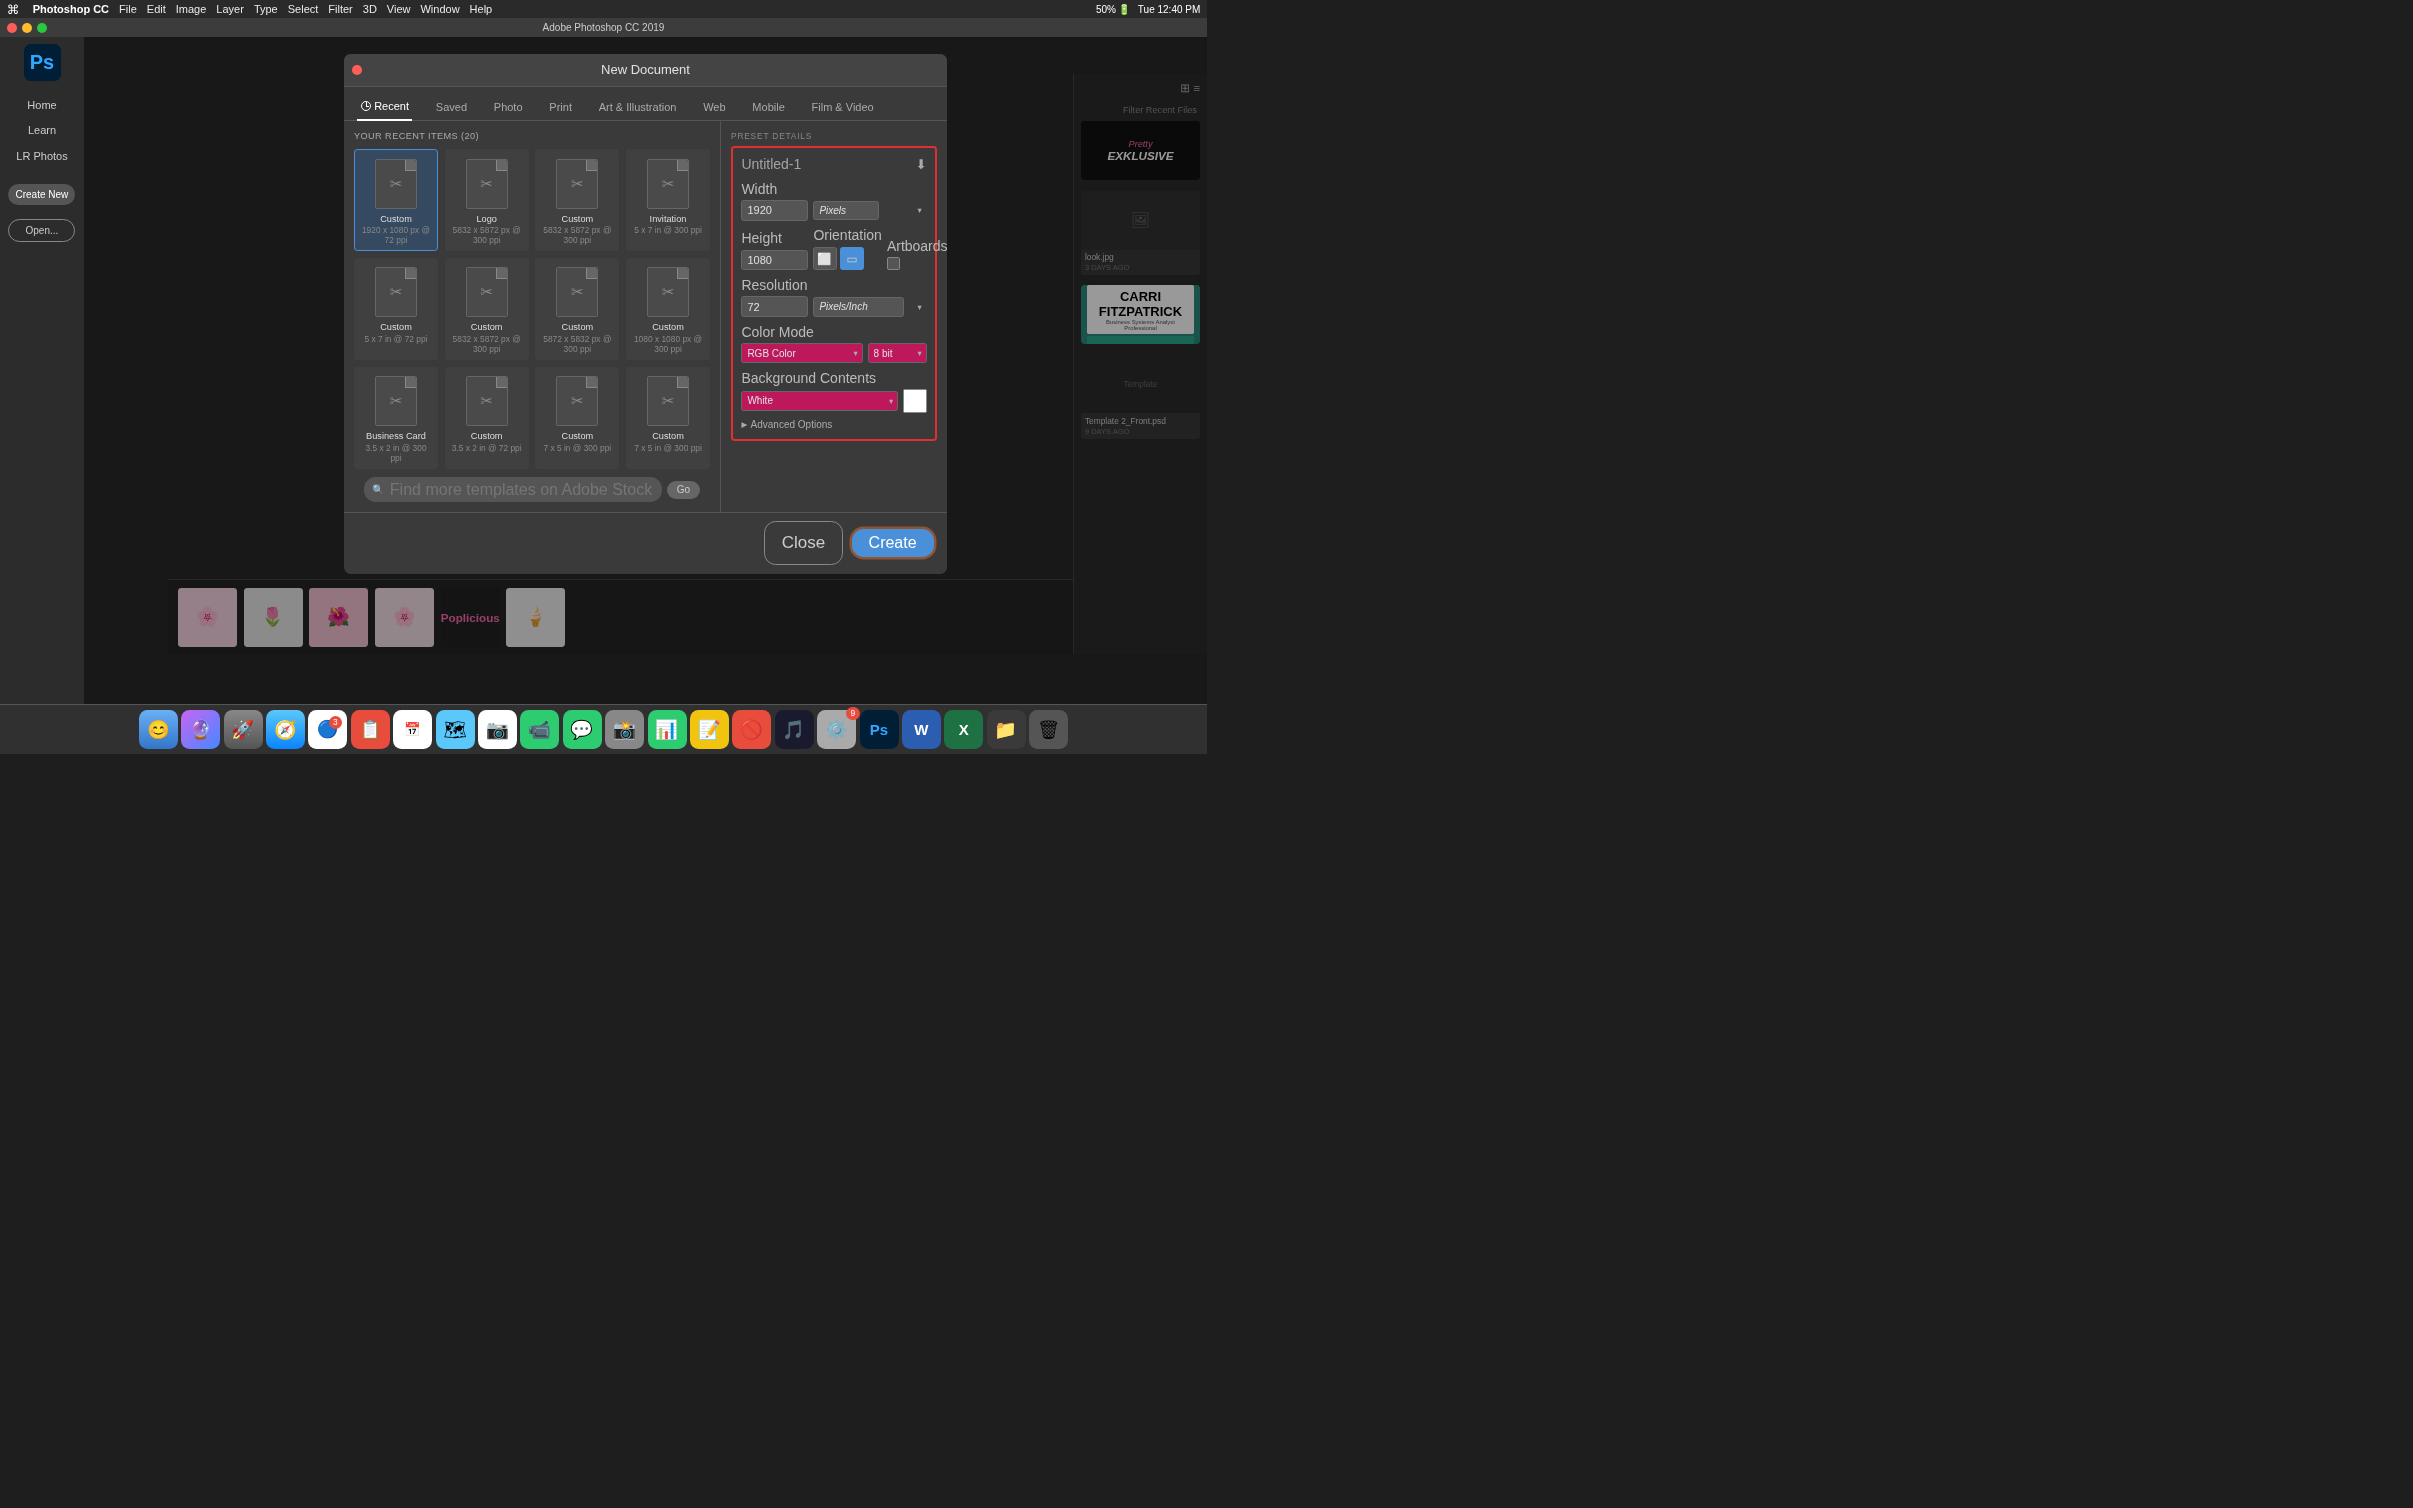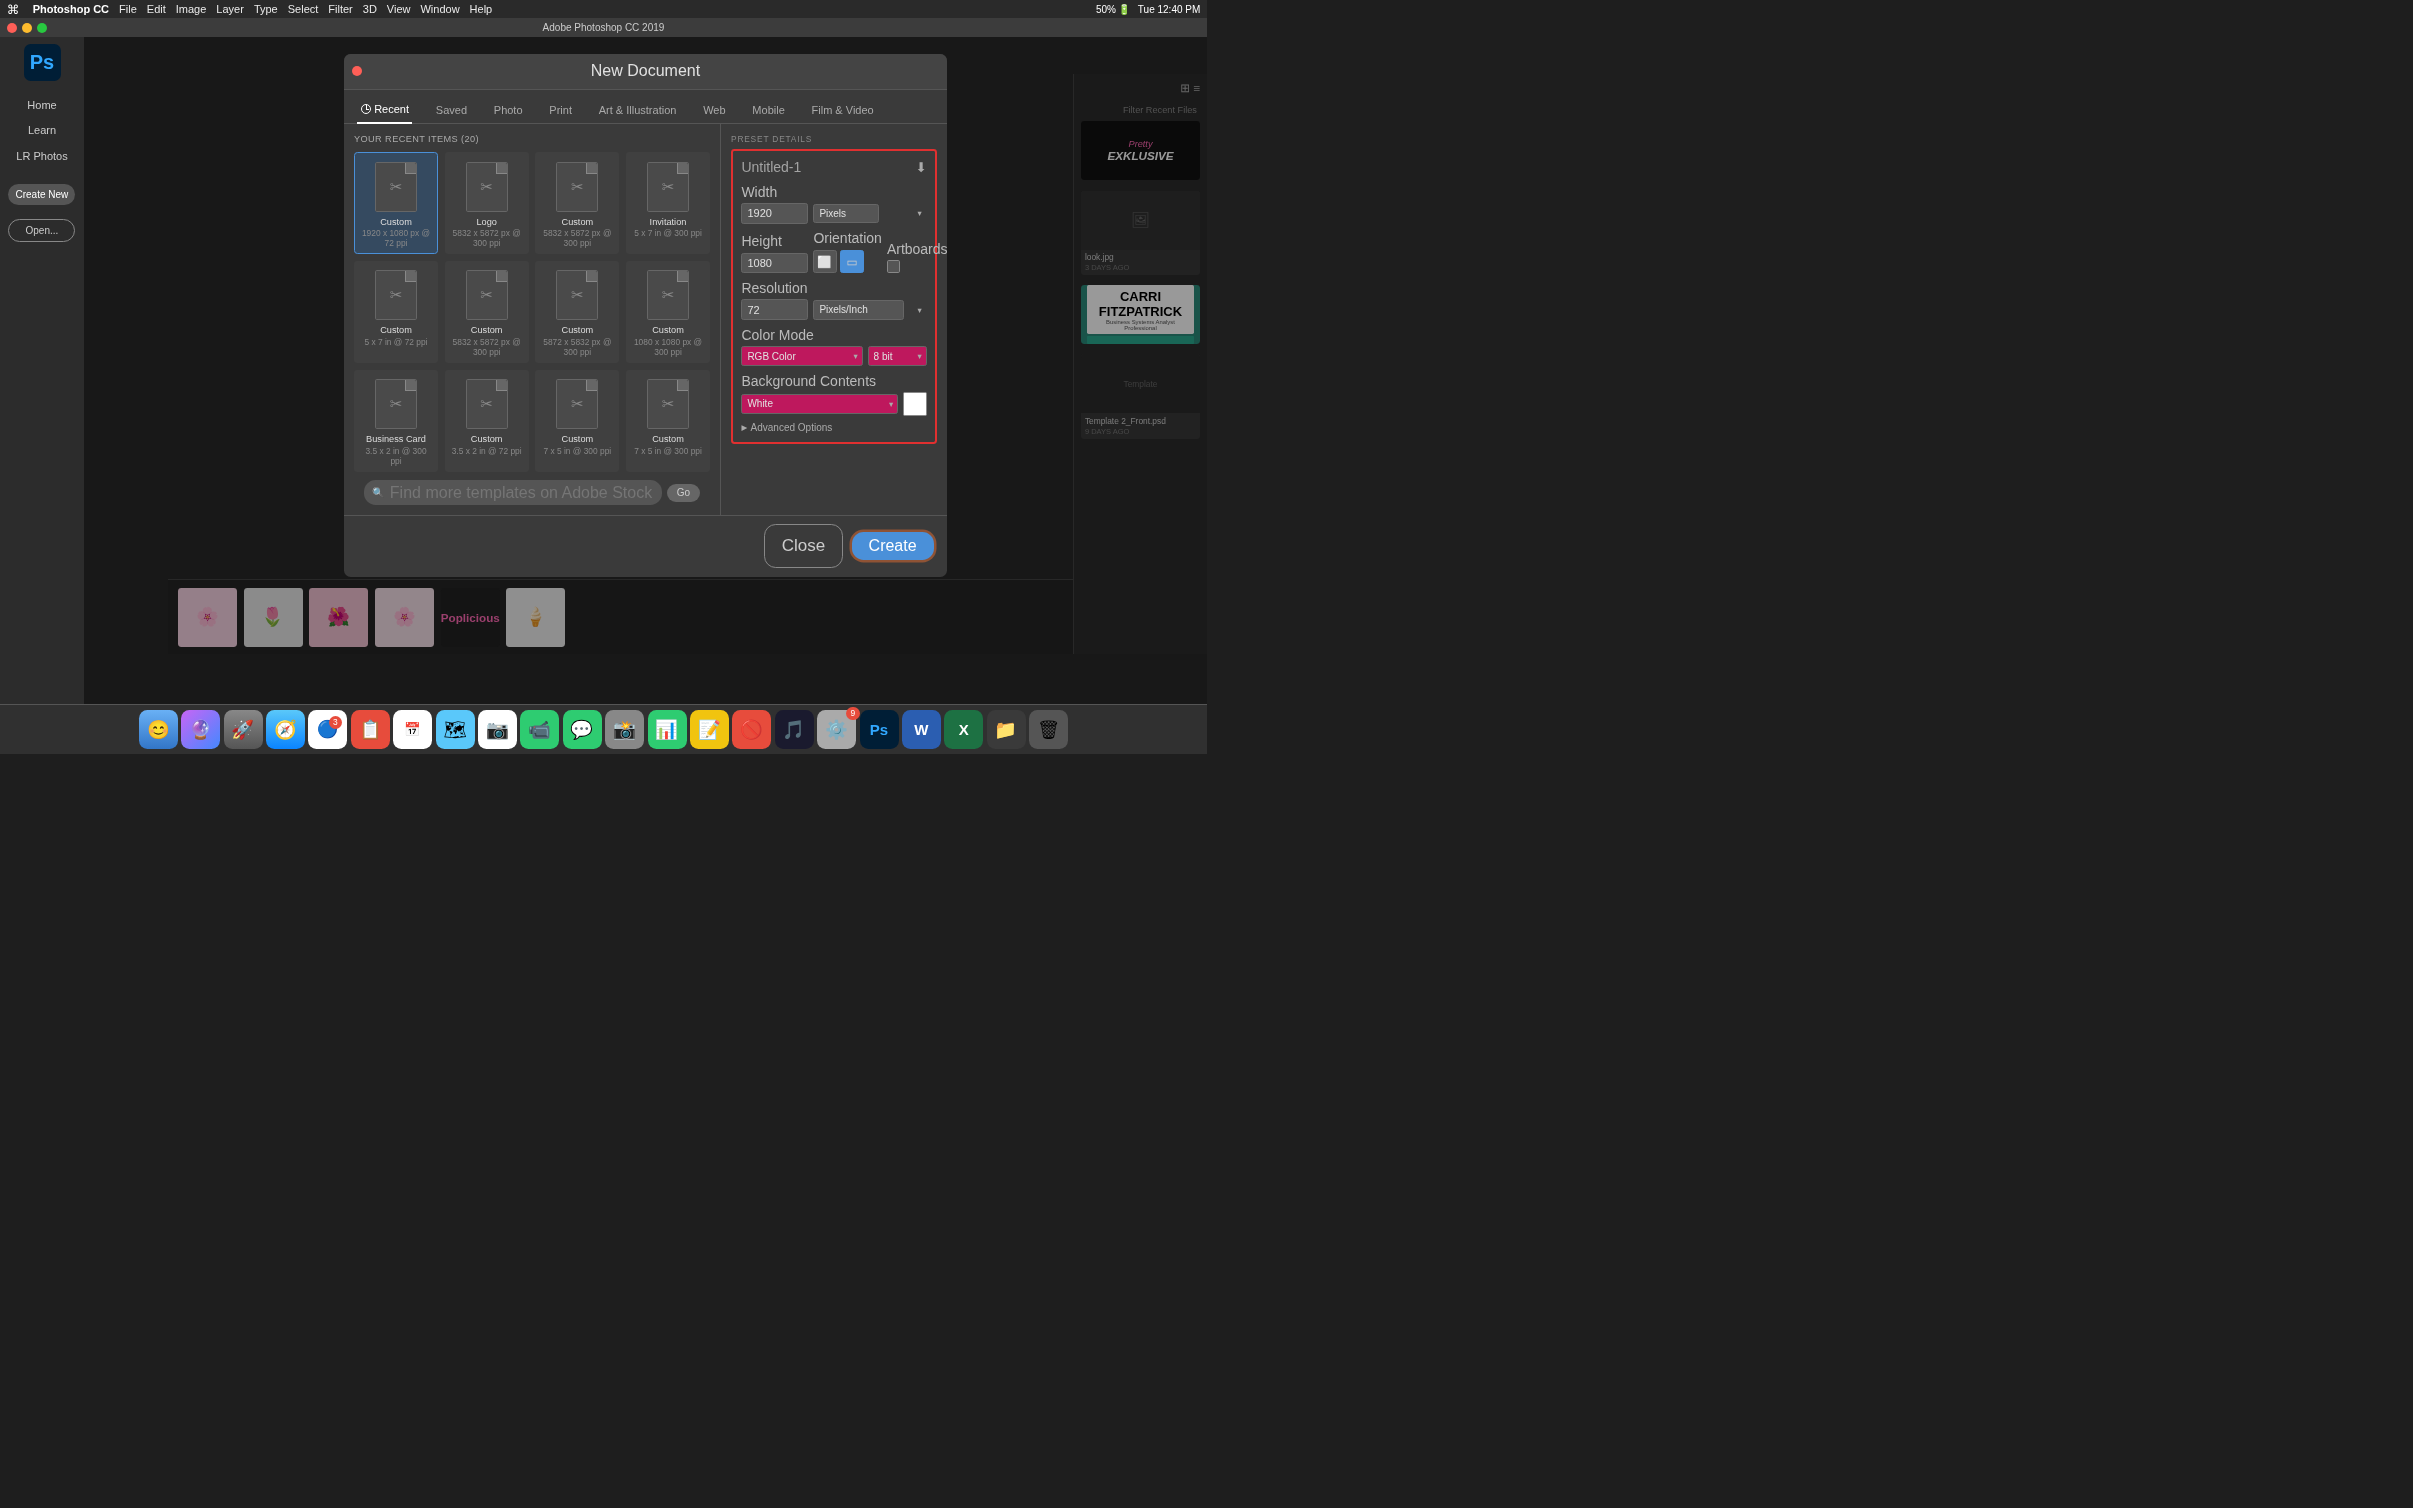--- a/index.html
+++ b/index.html
@@ -175,21 +175,21 @@
       position: absolute;
       left: 8.4px;
       top: 50%;
       transform: translateY(-50%);
       width: 10px;
       height: 10px;
       background: #ff5f57;
       border-radius: 50%;
     }
     .modal-title {
-      font-size: 16px;
+      font-size: 13px;
       color: #e0e0e0;
     }
 
     
     .modal-tabs {
       background: #3a3a3a;
       display: flex;
       align-items: center;
       padding: 6.7px 13.4px 0;
       gap: 20px;
@@ -386,20 +386,21 @@
       border-radius: 2.5px;
       color: #e0e0e0;
       font-size: 10px;
       padding: 3.4px 5px;
       flex: 1;
       outline: none;
       cursor: pointer;
       appearance: none;
       -webkit-appearance: none;
       position: relative;
+      font-style: italic;
     }
     .select-wrap {
       position: relative;
       flex: 1;
     }
     .select-wrap::after {
       content: '▾';
       position: absolute;
       right: 5px;
       top: 50%;

